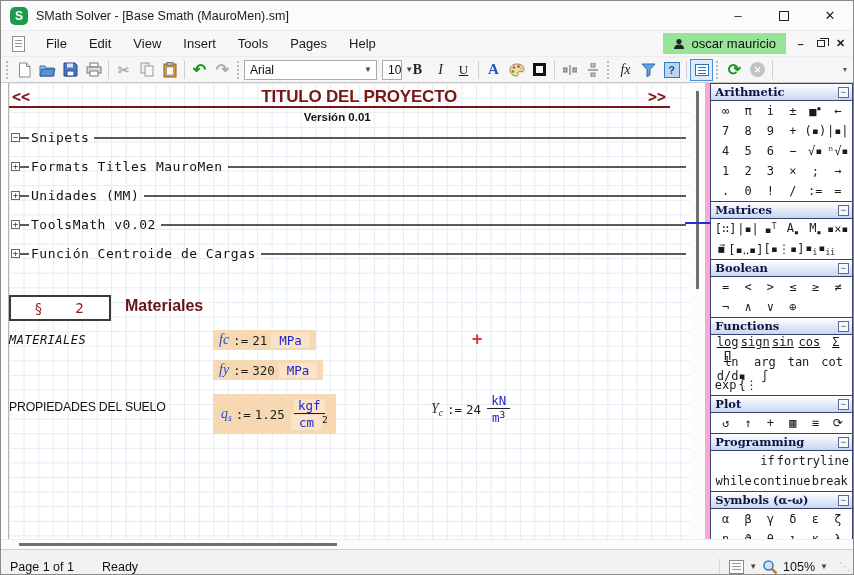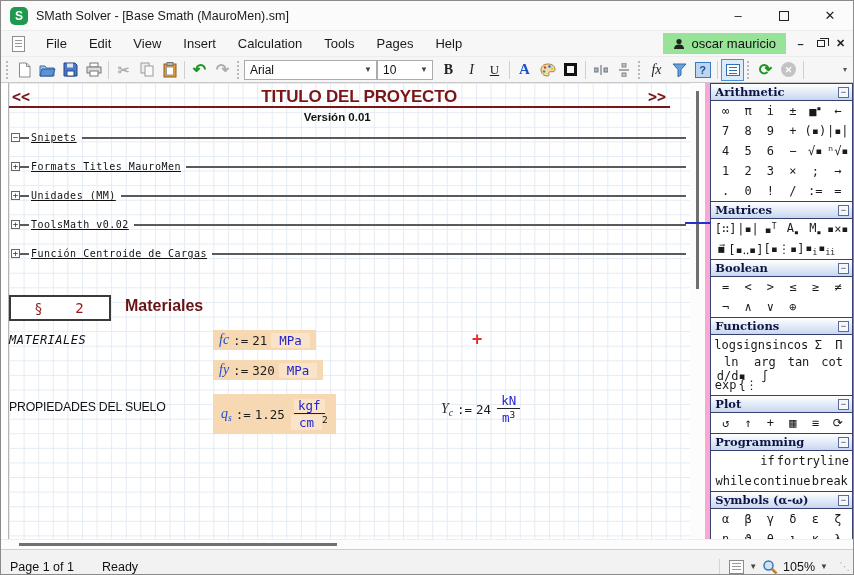--- a/index.html
+++ b/index.html
@@ -55,30 +55,30 @@
     background-image:linear-gradient(to right,#e4ebf3 1px,transparent 1px),linear-gradient(to bottom,#e4ebf3 1px,transparent 1px);
     background-size:14.6px 14.6px; }
   .ws-abs { position:absolute; }
   .ws-nav { font-weight:bold; font-size:15px; color:#7a1616; font-family:"DejaVu Sans Mono",monospace; }
   #ws-title { left:8px; right:25px; top:4px; text-align:center; font-weight:bold; font-size:17px; color:#7a1616; letter-spacing:-0.2px;margin-left:44px; }
   #ws-title-rule { left:8px; width:661px; top:23px; height:2px; background:#7a1616; }
   #ws-version { left:8px; right:25px; top:28px; text-align:center; font-weight:bold; font-size:11.5px; color:#111; }
   .section-row { position:absolute; left:10px; right:4px; display:flex; align-items:center; height:13px; }
   .toggle-box { width:9px; height:9px; border:1px solid #666; background:#fff; font-size:9px; line-height:7px; text-align:center; color:#333; font-family:"DejaVu Sans Mono",monospace; flex:0 0 auto; }
   .sec-dash { width:9px; height:2px; background:#5a5a5a; flex:0 0 auto; }
-  .sec-label { font-family:"DejaVu Sans Mono",monospace; font-size:10px; color:#111; padding:0 5px 0 2px; white-space:nowrap; letter-spacing:0.5px;text-decoration:underline; }
+  .sec-label { font-family:"DejaVu Sans Mono",monospace; font-size:13px; color:#111; padding:0 5px 0 2px; white-space:nowrap; letter-spacing:0.5px; }
   .sec-line { flex:1; height:2px; background:#5a5a5a; }
   #sec2-box { left:8px; top:212px; width:102px; height:26px; border:2px solid #3a3a3a; background:#fff; display:flex; align-items:center; justify-content:center; font-family:"DejaVu Sans Mono",monospace; font-size:14px; color:#8c1d1d; letter-spacing:12px; padding-left:10px; }
   #sec2-heading { left:124px; top:214px; font-weight:bold; font-size:16px; color:#681414; }
   #lbl-materiales { left:8px; top:250px; font-family:"DejaVu Sans Mono",monospace; font-style:italic; font-size:12px; color:#111; letter-spacing:0.5px; }
   #lbl-suelo { left:8px; top:317px; font-size:12.3px; color:#111; letter-spacing:-0.2px; }
   .formula { display:flex; align-items:center; gap:4px; font-family:"DejaVu Sans Mono",monospace; font-size:12.5px; color:#1c1c1c; padding:2px 6px; }
   .formula.hl { background:#f6d9b3; }
   .mvar { font-family:"Liberation Serif",serif; font-style:italic; font-size:14px; color:#1d4ed8; }
-  .mvar.dark { color:#2a2a2a;margin-left:10px; }
+  .mvar.dark { color:#2a2a2a; }
   .msub { font-size:9.5px; vertical-align:-3px; }
   .unit { color:#2323cc; }
   .hl .unit { background:#f9e4ca; padding:0 8px; }
   .frac { display:inline-flex; flex-direction:column; align-items:center; line-height:1.05; margin-left:2px; }
   .frac .num { border-bottom:1px solid #222; padding:0 4px 1px; }
   .frac .den { padding-top:1px; }
   .frac sup { color:#111; font-size:9.5px; vertical-align:4px; }
   #red-cursor { left:471px; top:246px; color:#e23333; font-size:17px; font-weight:bold; font-family:"DejaVu Sans Mono",monospace; }
   #blue-marker { position:absolute; left:684px; top:139px; width:26px; height:2px; background:#2233cc; z-index:6; }
 
@@ -125,21 +125,20 @@
   </div>
 </div>
 
 <div id="menubar">
   <div class="doc-icon"></div>
   <div id="menu-items" style="display:flex;">
       <div class="menu-item">File</div>
       <div class="menu-item">Edit</div>
       <div class="menu-item">View</div>
       <div class="menu-item">Insert</div>
-      <div class="menu-item">Calculation</div>
       <div class="menu-item">Tools</div>
       <div class="menu-item">Pages</div>
       <div class="menu-item">Help</div>
     </div>
   <div id="menu-right">
     <div class="user-badge">
       <svg width="12" height="12" viewBox="0 0 12 12">
           <circle cx="6" cy="3.5" r="2.6" fill="#222"></circle>
           <path d="M1 11c0-3 2.2-4.4 5-4.4S11 8 11 11z" fill="#222"></path>
         </svg>
@@ -205,21 +204,21 @@
       <span class="t-glyph-green">↶</span>
     </div>
   <div class="t-btn">
       <span class="t-glyph-gray">↷</span>
     </div>
   <div class="grip-v"></div>
   <div class="combo" style="width:133px">
       <span>Arial</span>
       <span class="arrow">▼</span>
     </div>
-  <div class="combo" style="width:56px;">
+  <div class="combo" style="width:20px;margin-left:5px">
       <span>10</span>
       <span class="arrow">▼</span>
     </div>
   <div class="t-btn" style="margin-left:4px">
       <span class="t-b">B</span>
     </div>
   <div class="t-btn">
       <span class="t-i">I</span>
     </div>
   <div class="t-btn">
@@ -455,21 +454,21 @@
           <span class="pbtn">∧</span>
           <span class="pbtn">∨</span>
           <span class="pbtn">⊕</span>
         </div>
       </div>
       <div class="panel">
         <div class="panel-header">
           <span class="panel-title">Functions</span>
           <span class="panel-collapse">−</span>
         </div>
-        <div class="prow" style="grid-template-columns: repeat(6, 1fr);">
+        <div class="prow" style="grid-template-columns: repeat(5, 1fr); text-decoration: underline;">
           <span class="pbtn">log</span>
           <span class="pbtn">sign</span>
           <span class="pbtn">sin</span>
           <span class="pbtn">cos</span>
           <span class="pbtn">Σ</span>
           <span class="pbtn">Π</span>
         </div>
         <div class="prow" style="grid-template-columns: repeat(4, 1fr);">
           <span class="pbtn">ln</span>
           <span class="pbtn">arg</span>

